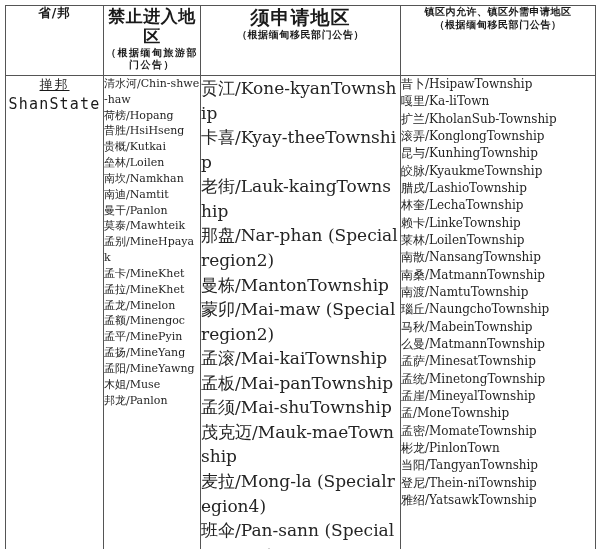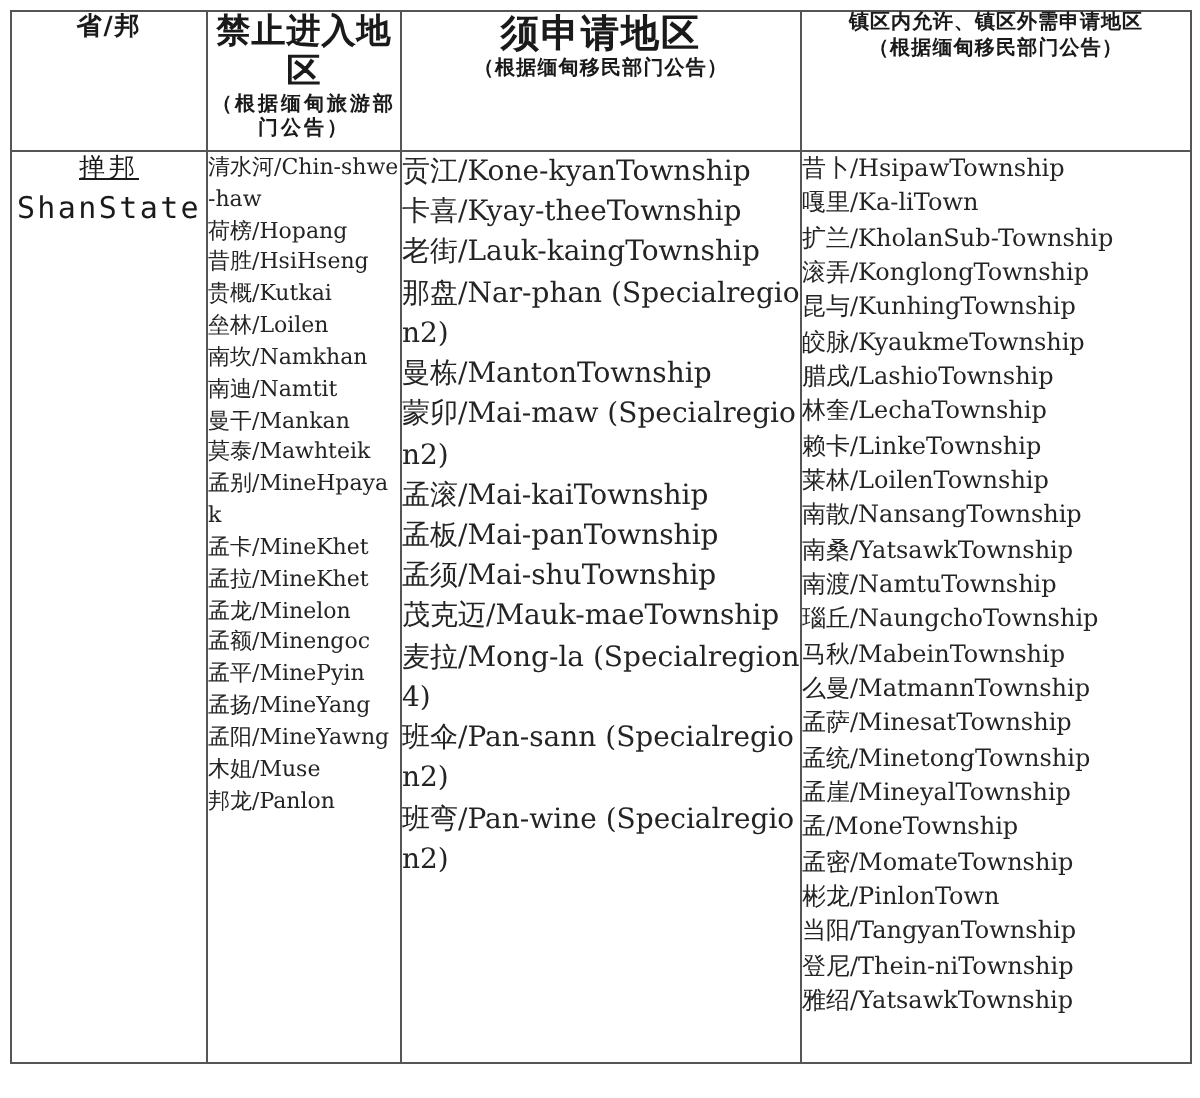--- a/index.html
+++ b/index.html
@@ -130,21 +130,21 @@
   }
 
   
   .col-forbidden ul.place-list li {
     font-size: 11px;
     line-height: 1.44;
     letter-spacing: 0px;
   }
   
   .col-apply ul.place-list li {
-    font-size: 14px;
+    font-size: 17px;
     line-height: 1.445;
     letter-spacing: 0px;
   }
   .col-mixed ul.place-list li {
     font-size: 12px;
     line-height: 1.445;
     letter-spacing: 0px;
   }
 </style>
 </head>
@@ -190,21 +190,21 @@
 
         <td class="list-cell col-forbidden">
           <ul class="place-list">
               <li>清水河/Chin-shwe-haw</li>
               <li>荷榜/Hopang</li>
               <li>昔胜/HsiHseng</li>
               <li>贵概/Kutkai</li>
               <li>垒林/Loilen</li>
               <li>南坎/Namkhan</li>
               <li>南迪/Namtit</li>
-              <li>曼干/Mankan</li>
+              <li>曼干/Panlon</li>
               <li>莫泰/Mawhteik</li>
               <li>孟别/MineHpayak</li>
               <li>孟卡/MineKhet</li>
               <li>孟拉/MineKhet</li>
               <li>孟龙/Minelon</li>
               <li>孟额/Minengoc</li>
               <li>孟平/MinePyin</li>
               <li>孟扬/MineYang</li>
               <li>孟阳/MineYawng</li>
               <li>木姐/Muse</li>
@@ -236,21 +236,21 @@
               <li>嘎里/Ka-liTown</li>
               <li>扩兰/KholanSub-Township</li>
               <li>滚弄/KonglongTownship</li>
               <li>昆与/KunhingTownship</li>
               <li>皎脉/KyaukmeTownship</li>
               <li>腊戌/LashioTownship</li>
               <li>林奎/LechaTownship</li>
               <li>赖卡/LinkeTownship</li>
               <li>莱林/LoilenTownship</li>
               <li>南散/NansangTownship</li>
-              <li>南桑/YatsawkTownship</li>
+              <li>南桑/MatmannTownship</li>
               <li>南渡/NamtuTownship</li>
               <li>瑙丘/NaungchoTownship</li>
               <li>马秋/MabeinTownship</li>
               <li>么曼/MatmannTownship</li>
               <li>孟萨/MinesatTownship</li>
               <li>孟统/MinetongTownship</li>
               <li>孟崖/MineyalTownship</li>
               <li>孟/MoneTownship</li>
               <li>孟密/MomateTownship</li>
               <li>彬龙/PinlonTown</li>

